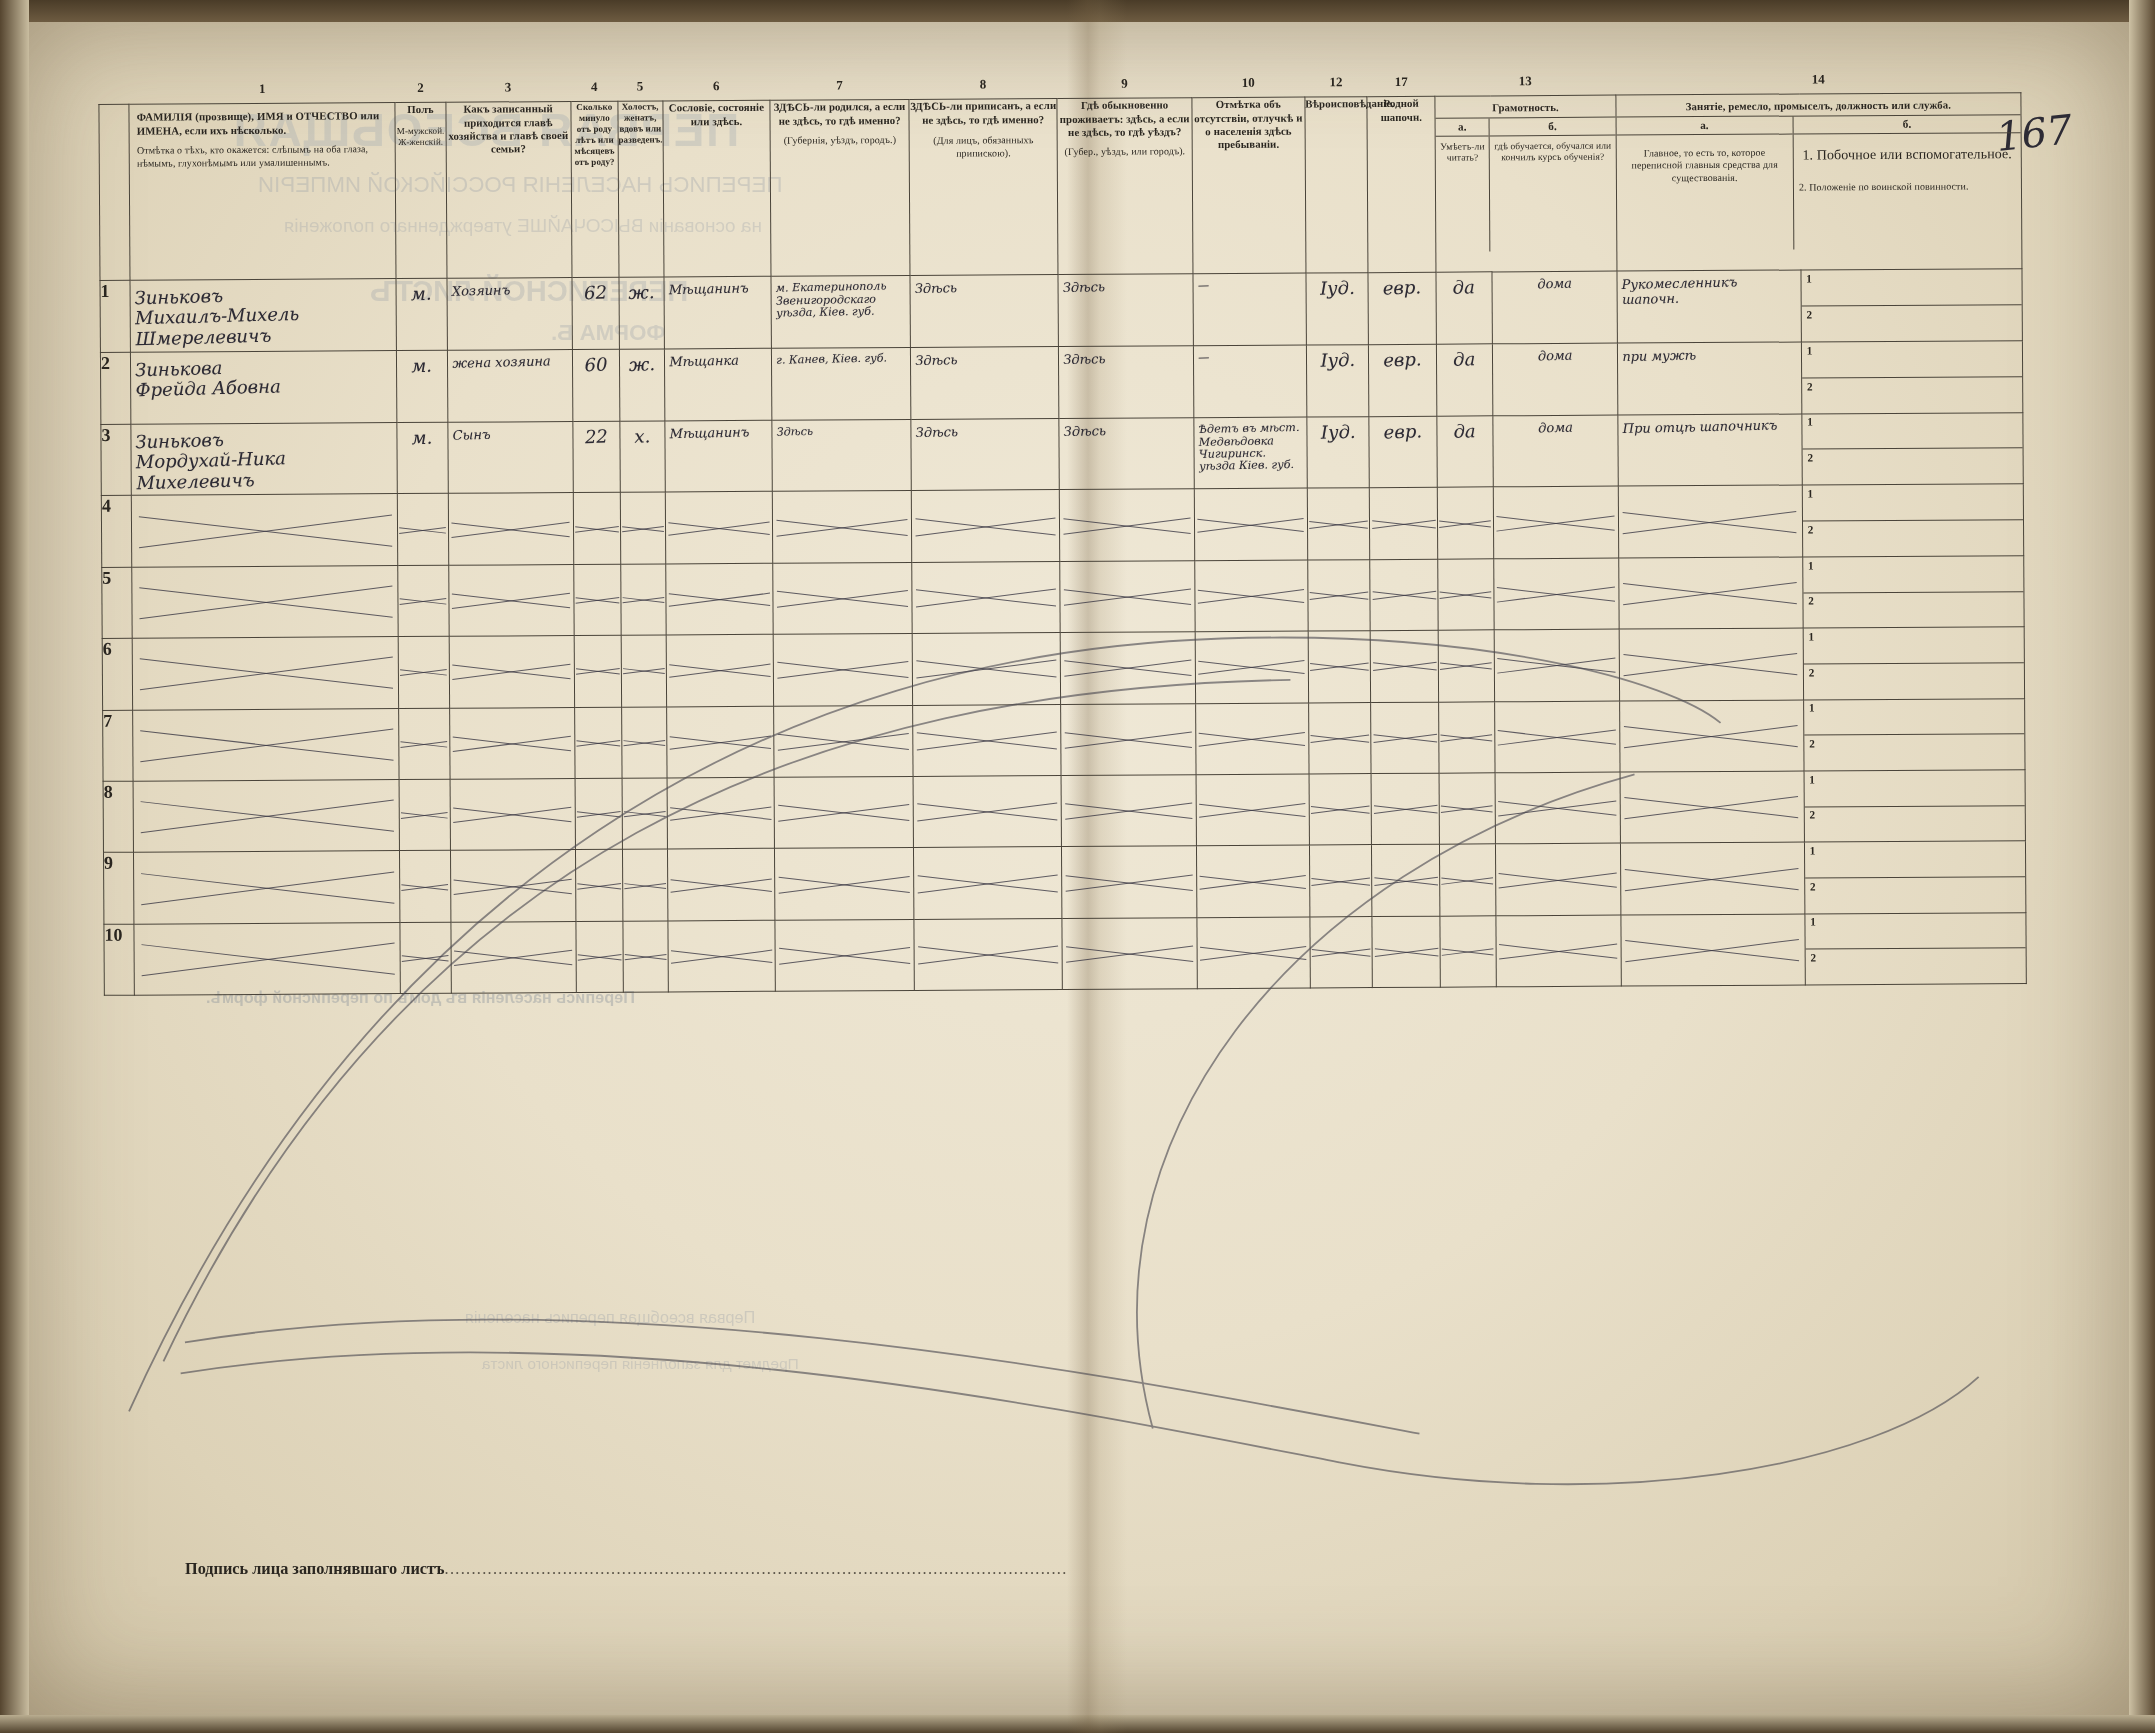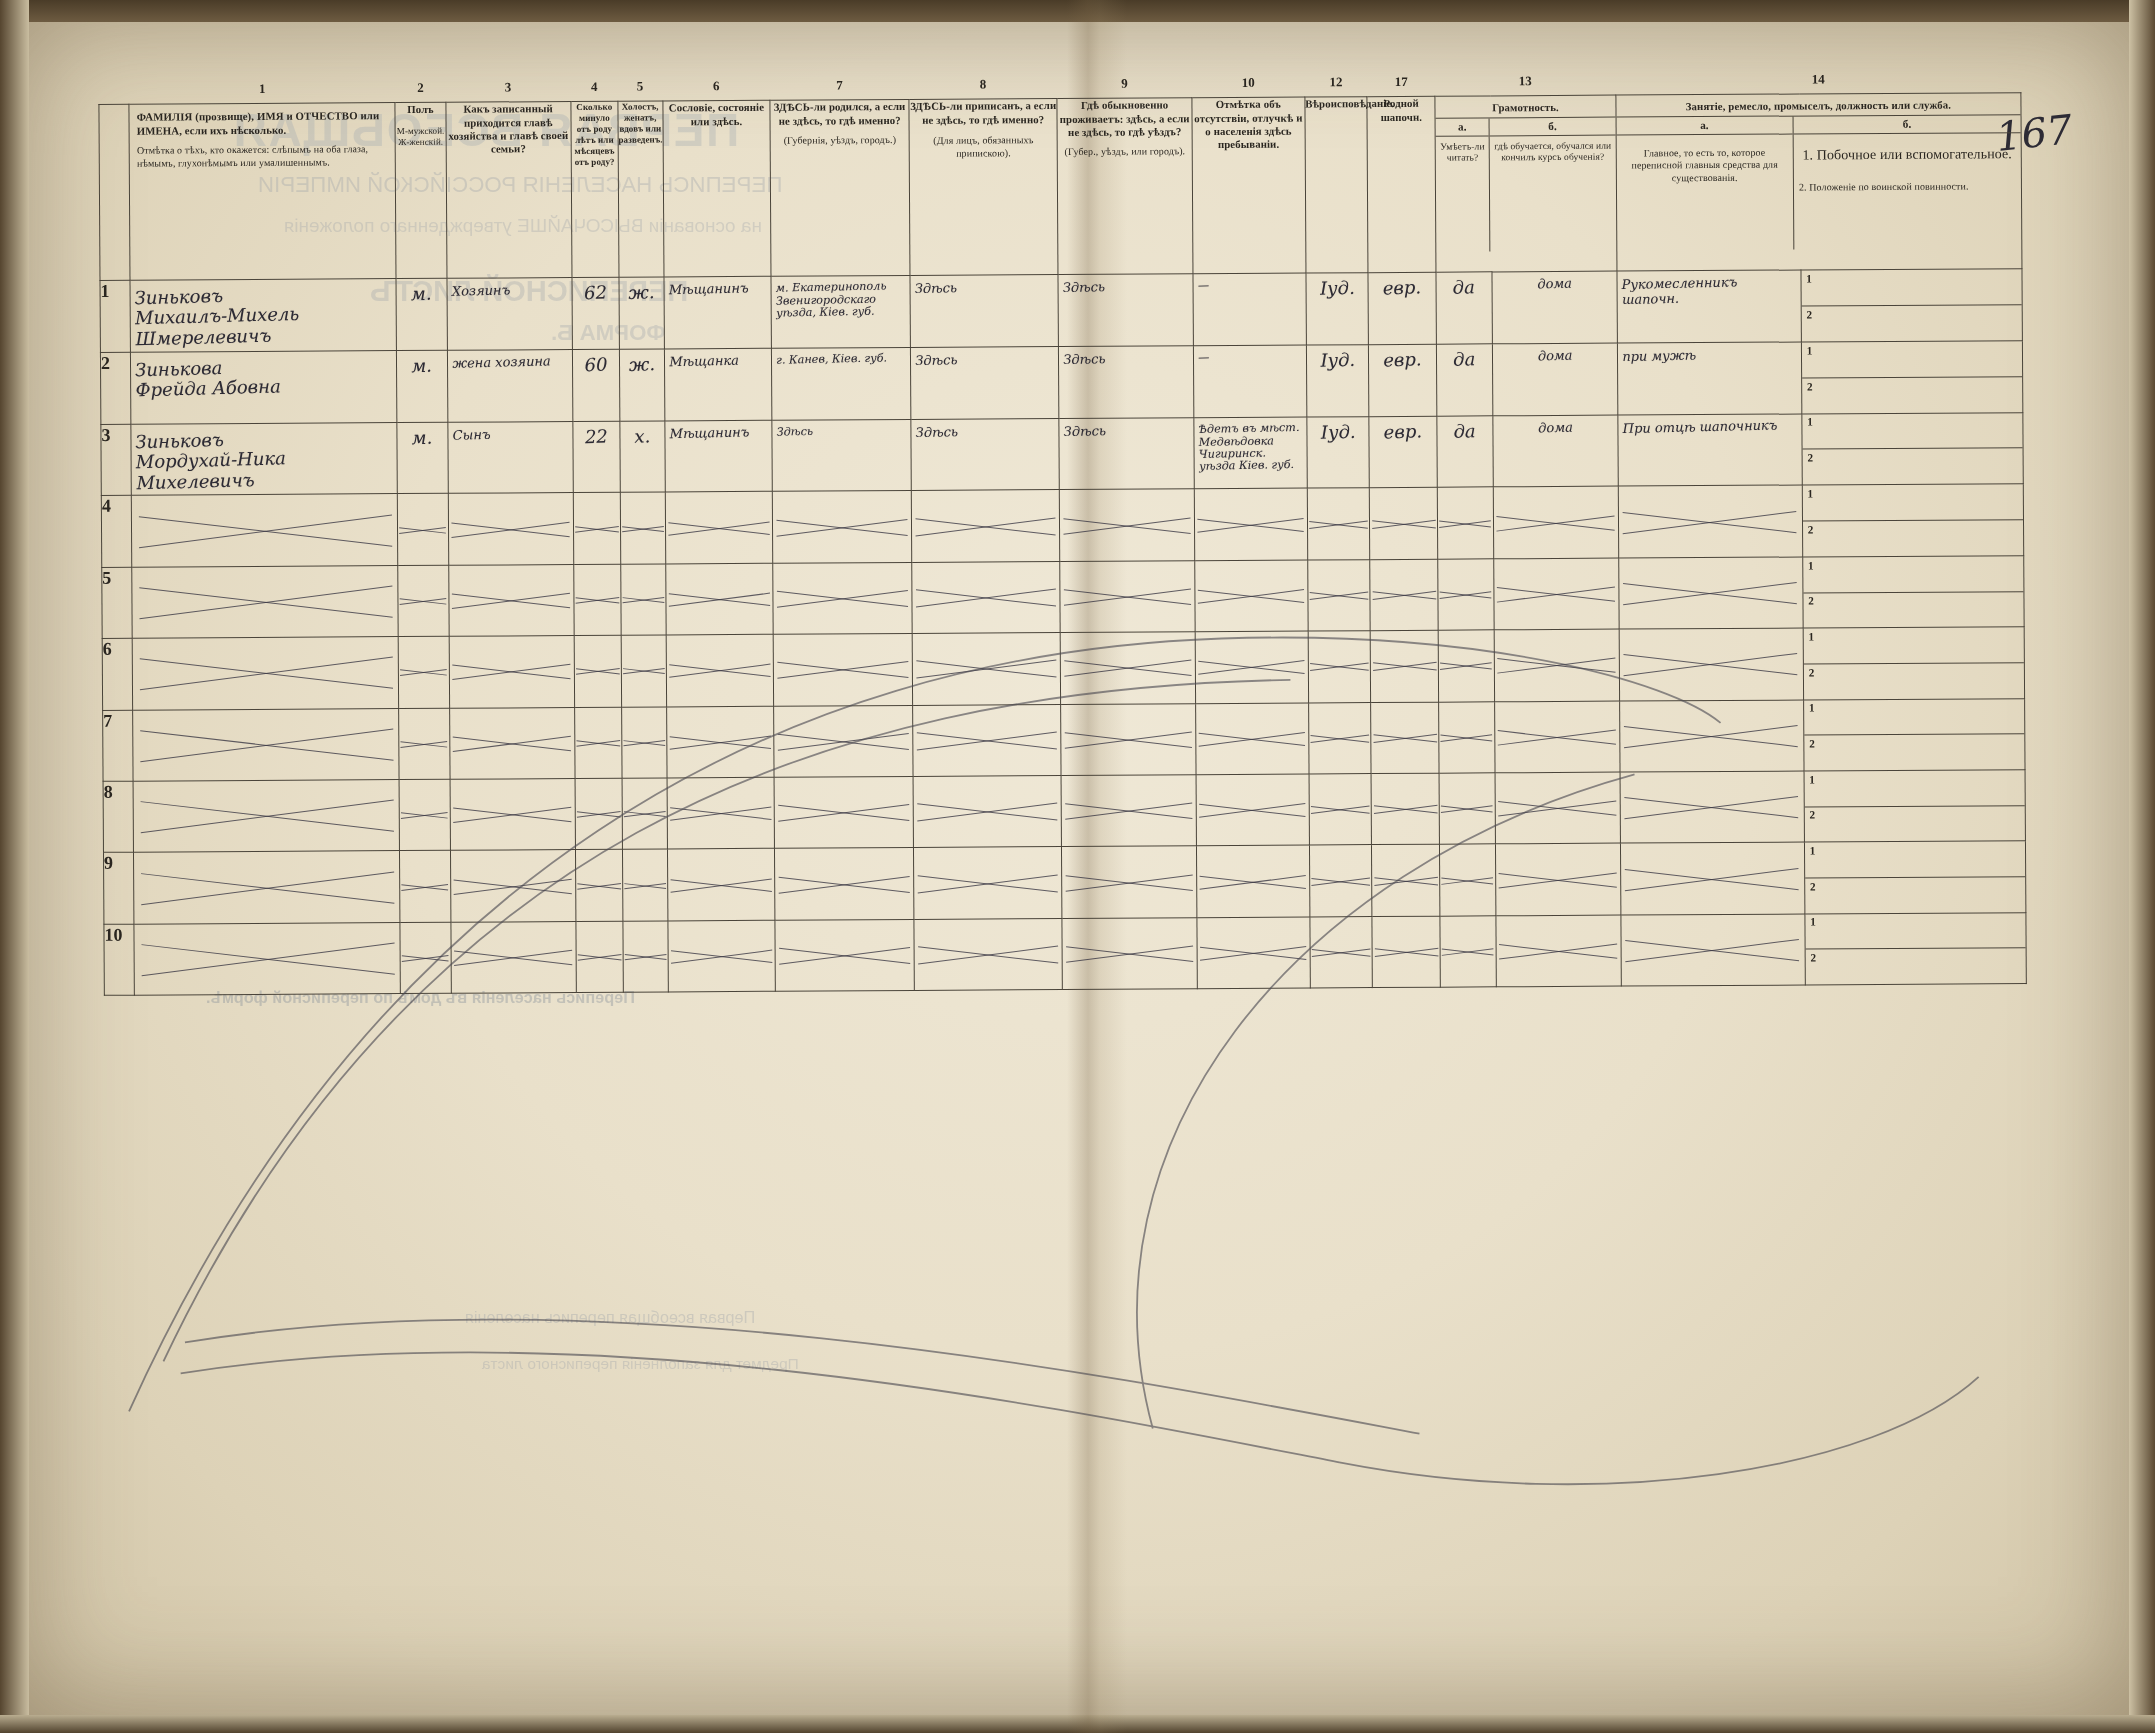--- a/index.html
+++ b/index.html
@@ -782,15 +782,18 @@
   <svg id="arcs" viewBox="0 0 2505 2015" preserveAspectRatio="none">
     <g fill="none" stroke="#4c4a52" stroke-width="2.1" opacity=".62">
       <path d="M150,1640 C 430,1020 900,760 1420,742 C 1720,732 1940,790 2000,840"></path>
       <path d="M190,1582 C 470,990 940,800 1500,790"></path>
       <path d="M210,1596 C 690,1520 1250,1640 1560,1700 C 1860,1758 2180,1710 2300,1600"></path>
       <path d="M215,1560 C 700,1480 1300,1600 1650,1666"></path>
       <path d="M1340,1660 C 1250,1330 1500,1010 1900,900"></path>
     </g>
   </svg>
 
+  <div id="signline">
+    <span>Подпись лица заполнявшаго листъ</span><span class="dots">....................................................................................................................</span>
+  </div>
 
 </div>
 
 
 </body></html>

